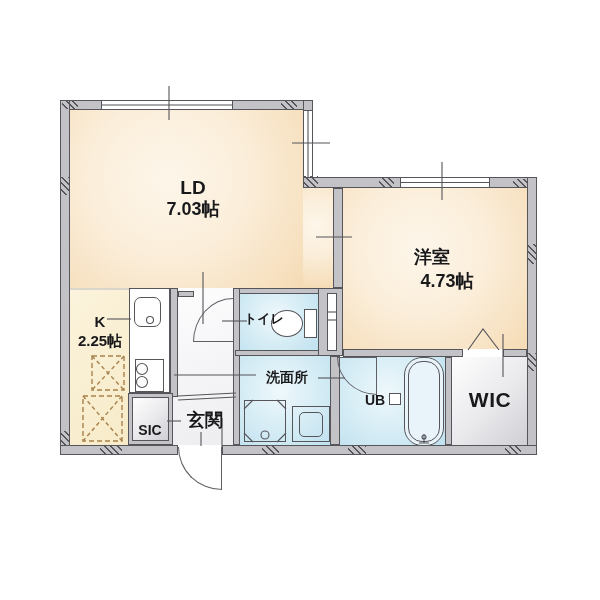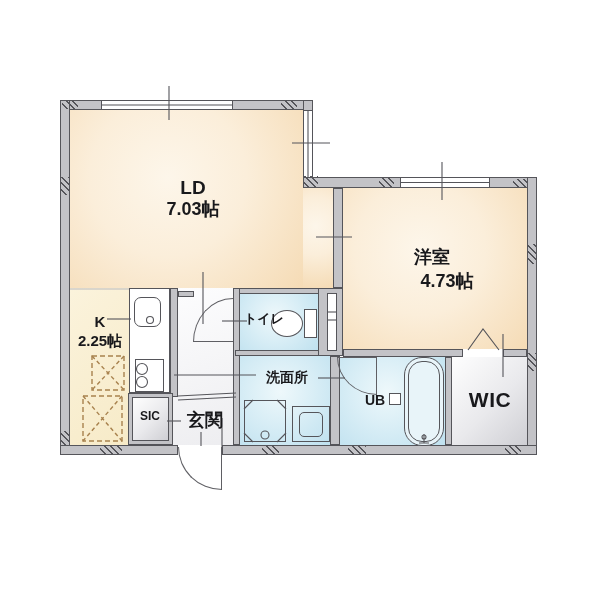--- a/index.html
+++ b/index.html
@@ -145,16 +145,16 @@
   <div class="label" style="left:193px;top:187px;font-size:19px;">LD</div>
   <div class="label" style="left:193px;top:209px;font-size:18px;">7.03帖</div>
   <div class="label" style="left:432px;top:257px;font-size:18px;">洋室</div>
   <div class="label" style="left:432px;top:281px;font-size:18px;margin-left:15px;">4.73帖</div>
   <div class="label" style="left:100px;top:321px;font-size:15px;">K</div>
   <div class="label" style="left:100px;top:340px;font-size:15px;">2.25帖</div>
   <div class="label" style="left:264px;top:318px;font-size:13px;">トイレ</div>
   <div class="label" style="left:287px;top:377px;font-size:14px;">洗面所</div>
   <div class="label" style="left:375px;top:400px;font-size:14px;">UB</div>
   <div class="label" style="left:490px;top:399px;font-size:21px;letter-spacing:0.5px;">WIC</div>
-  <div class="label" style="left:150px;top:416px;font-size:12px;">SIC</div>
+  <div class="label" style="left:150px;top:430px;font-size:14px;">SIC</div>
   <div class="label" style="left:205px;top:420px;font-size:18px;">玄関</div>
 
 </div>
 
 </body></html>

